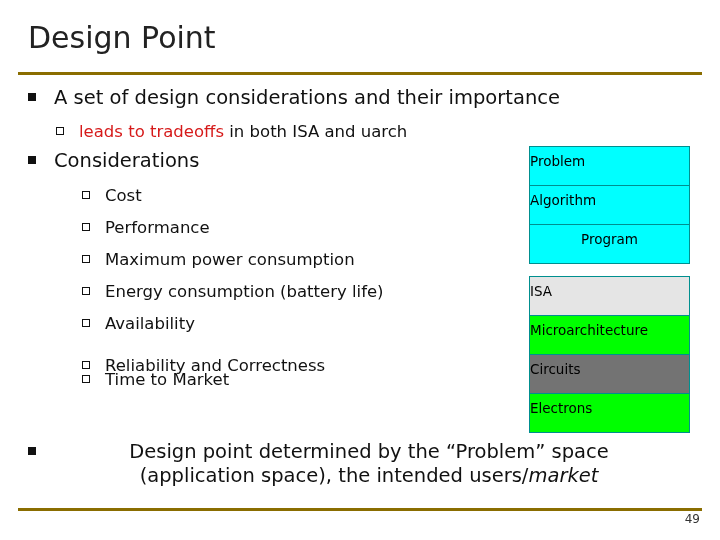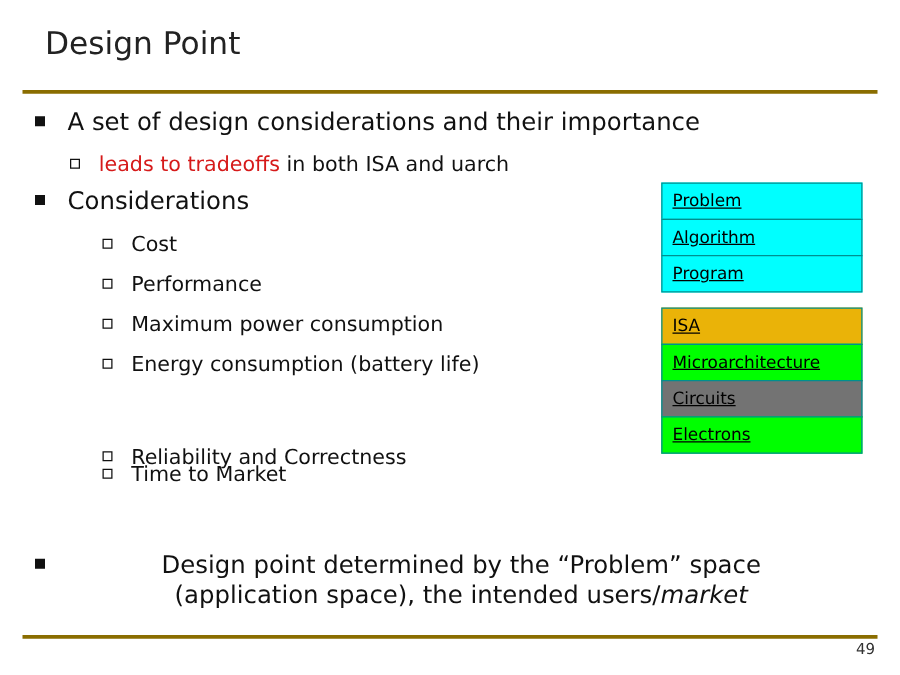--- a/index.html
+++ b/index.html
@@ -16,23 +16,23 @@
     position: relative;
   }
   .slide {
     position: absolute;
     left: 0; top: 0;
     width: 720px;
     height: 540px;
   }
   .title {
     position: absolute;
-    left: 36px;
+    left: 28px;
     top: 20px;
-    font-size: 25px;
+    font-size: 30px;
     color: #222222;
     letter-spacing: 0px;
     white-space: nowrap;
   }
   .title-rule {
     position: absolute;
     left: 18px;
     top: 72px;
     width: 684px;
     height: 3px;
@@ -94,29 +94,27 @@
   
   .stack {
     position: absolute;
     left: 529px;
     top: 146px;
     width: 161px;
   }
   .layer {
     box-sizing: border-box;
     border: 1px solid #008f8f;
-    height: 30px;
+    height: 40px;
     line-height: 28px;
-    padding-left: 8px;
     font-size: 13.5px;
     color: #000000;
     margin-top: -1px;
     white-space: nowrap;
     overflow: hidden;
-    text-decoration: underline;
   }
   .layer:first-child {
     margin-top: 0;
   }
 </style>
 </head>
 <body>
 
 <div class="slide">
 
@@ -146,20 +144,24 @@
     <span class="hollow"></span>
     <span>Performance</span>
   </div>
   <div class="bullet-l2" style="left:105px; top:250px; width:420px;">
     <span class="hollow"></span>
     <span>Maximum power consumption</span>
   </div>
   <div class="bullet-l2" style="left:105px; top:282px; width:420px;">
     <span class="hollow"></span>
     <span>Energy consumption (battery life)</span>
+  </div>
+  <div class="bullet-l2" style="left:105px; top:314px; width:420px;">
+    <span class="hollow"></span>
+    <span>Availability</span>
   </div>
   <div class="bullet-l2" style="left:105px; top:346px; width:420px;margin-top:10px;">
     <span class="hollow"></span>
     <span>Reliability and Correctness</span>
   </div>
   <div class="bullet-l2" style="left:105px; top:370px; width:420px;">
     <span class="hollow"></span>
     <span>Time to Market</span>
   </div>
 
@@ -169,24 +171,24 @@
     <span>(application space), the intended users/</span><span class="ital">market</span>
   </div>
 
   <div class="stack">
     <div class="layer" style="background:#00ffff;">
       <span>Problem</span>
     </div>
     <div class="layer" style="background:#00ffff;">
       <span>Algorithm</span>
     </div>
-    <div class="layer" style="background:#00ffff;">
+    <div class="layer" style="background:#00ffff;text-align:center;">
       <span>Program</span>
     </div>
-    <div class="layer" style="background:#eab308;margin-top:12px;">
+    <div class="layer" style="background:#e5e5e5;margin-top:12px;">
       <span>ISA</span>
     </div>
     <div class="layer" style="background:#00ff00;">
       <span>Microarchitecture</span>
     </div>
     <div class="layer" style="background:#737373;">
       <span>Circuits</span>
     </div>
     <div class="layer" style="background:#00ff00;">
       <span>Electrons</span>

